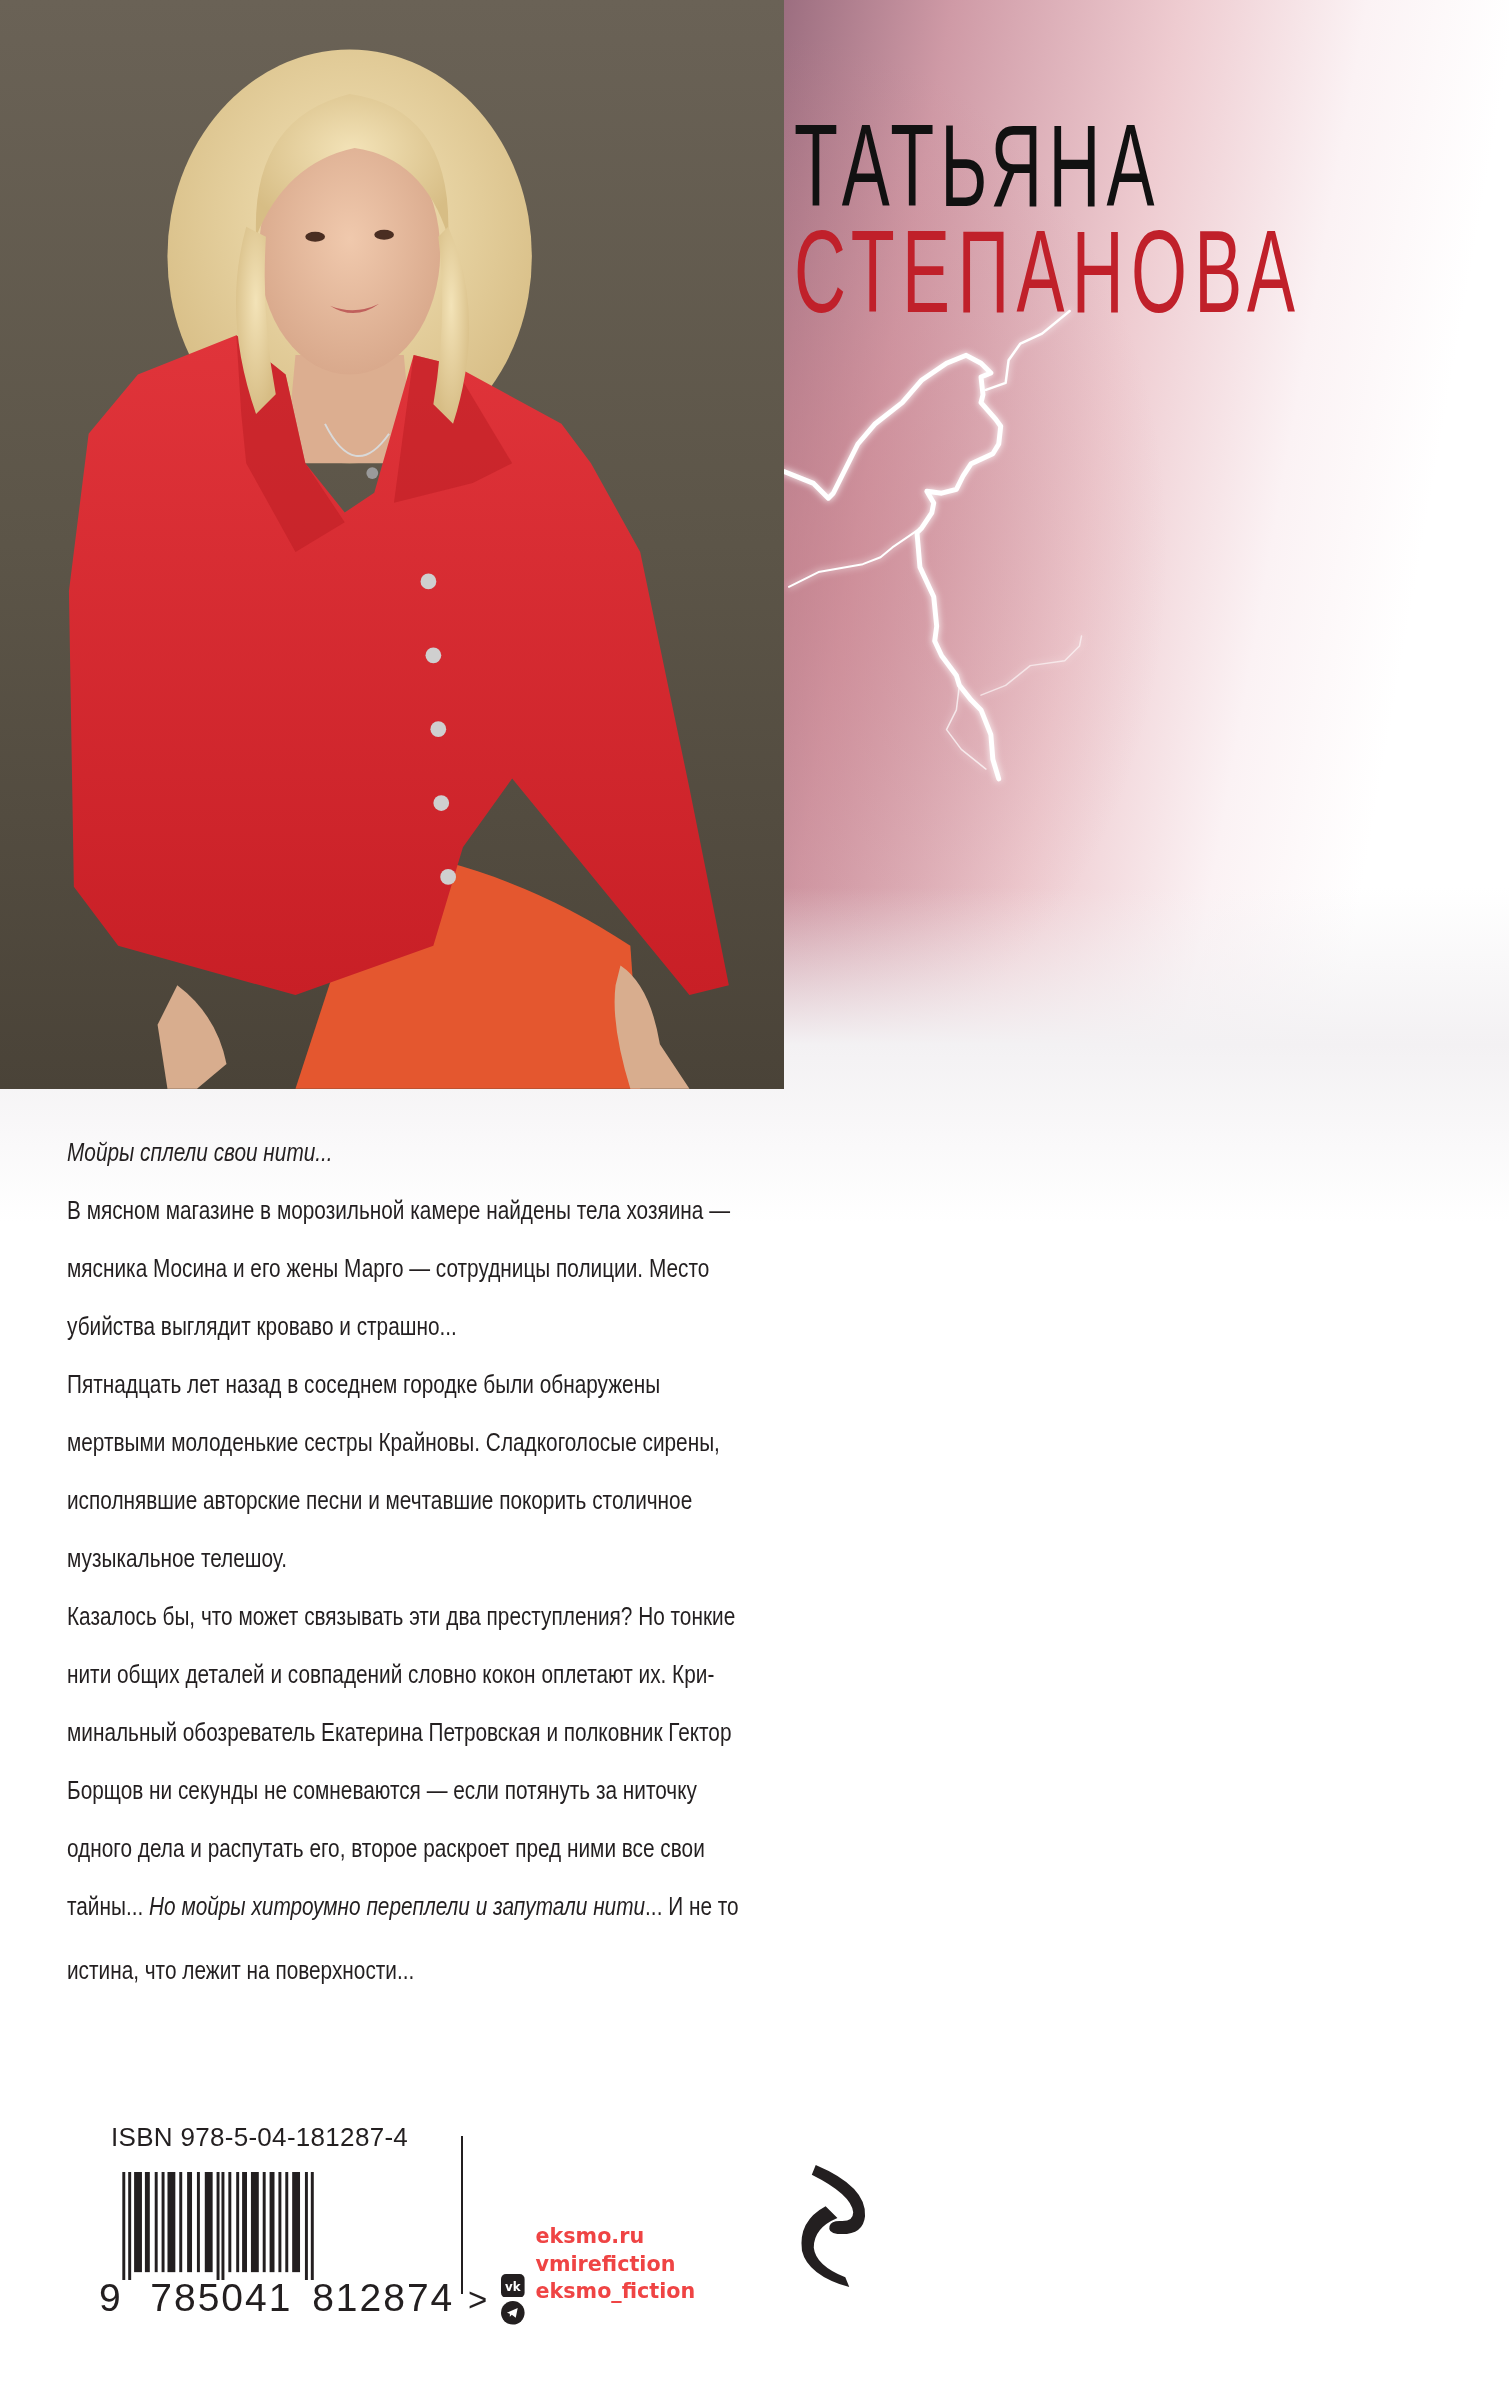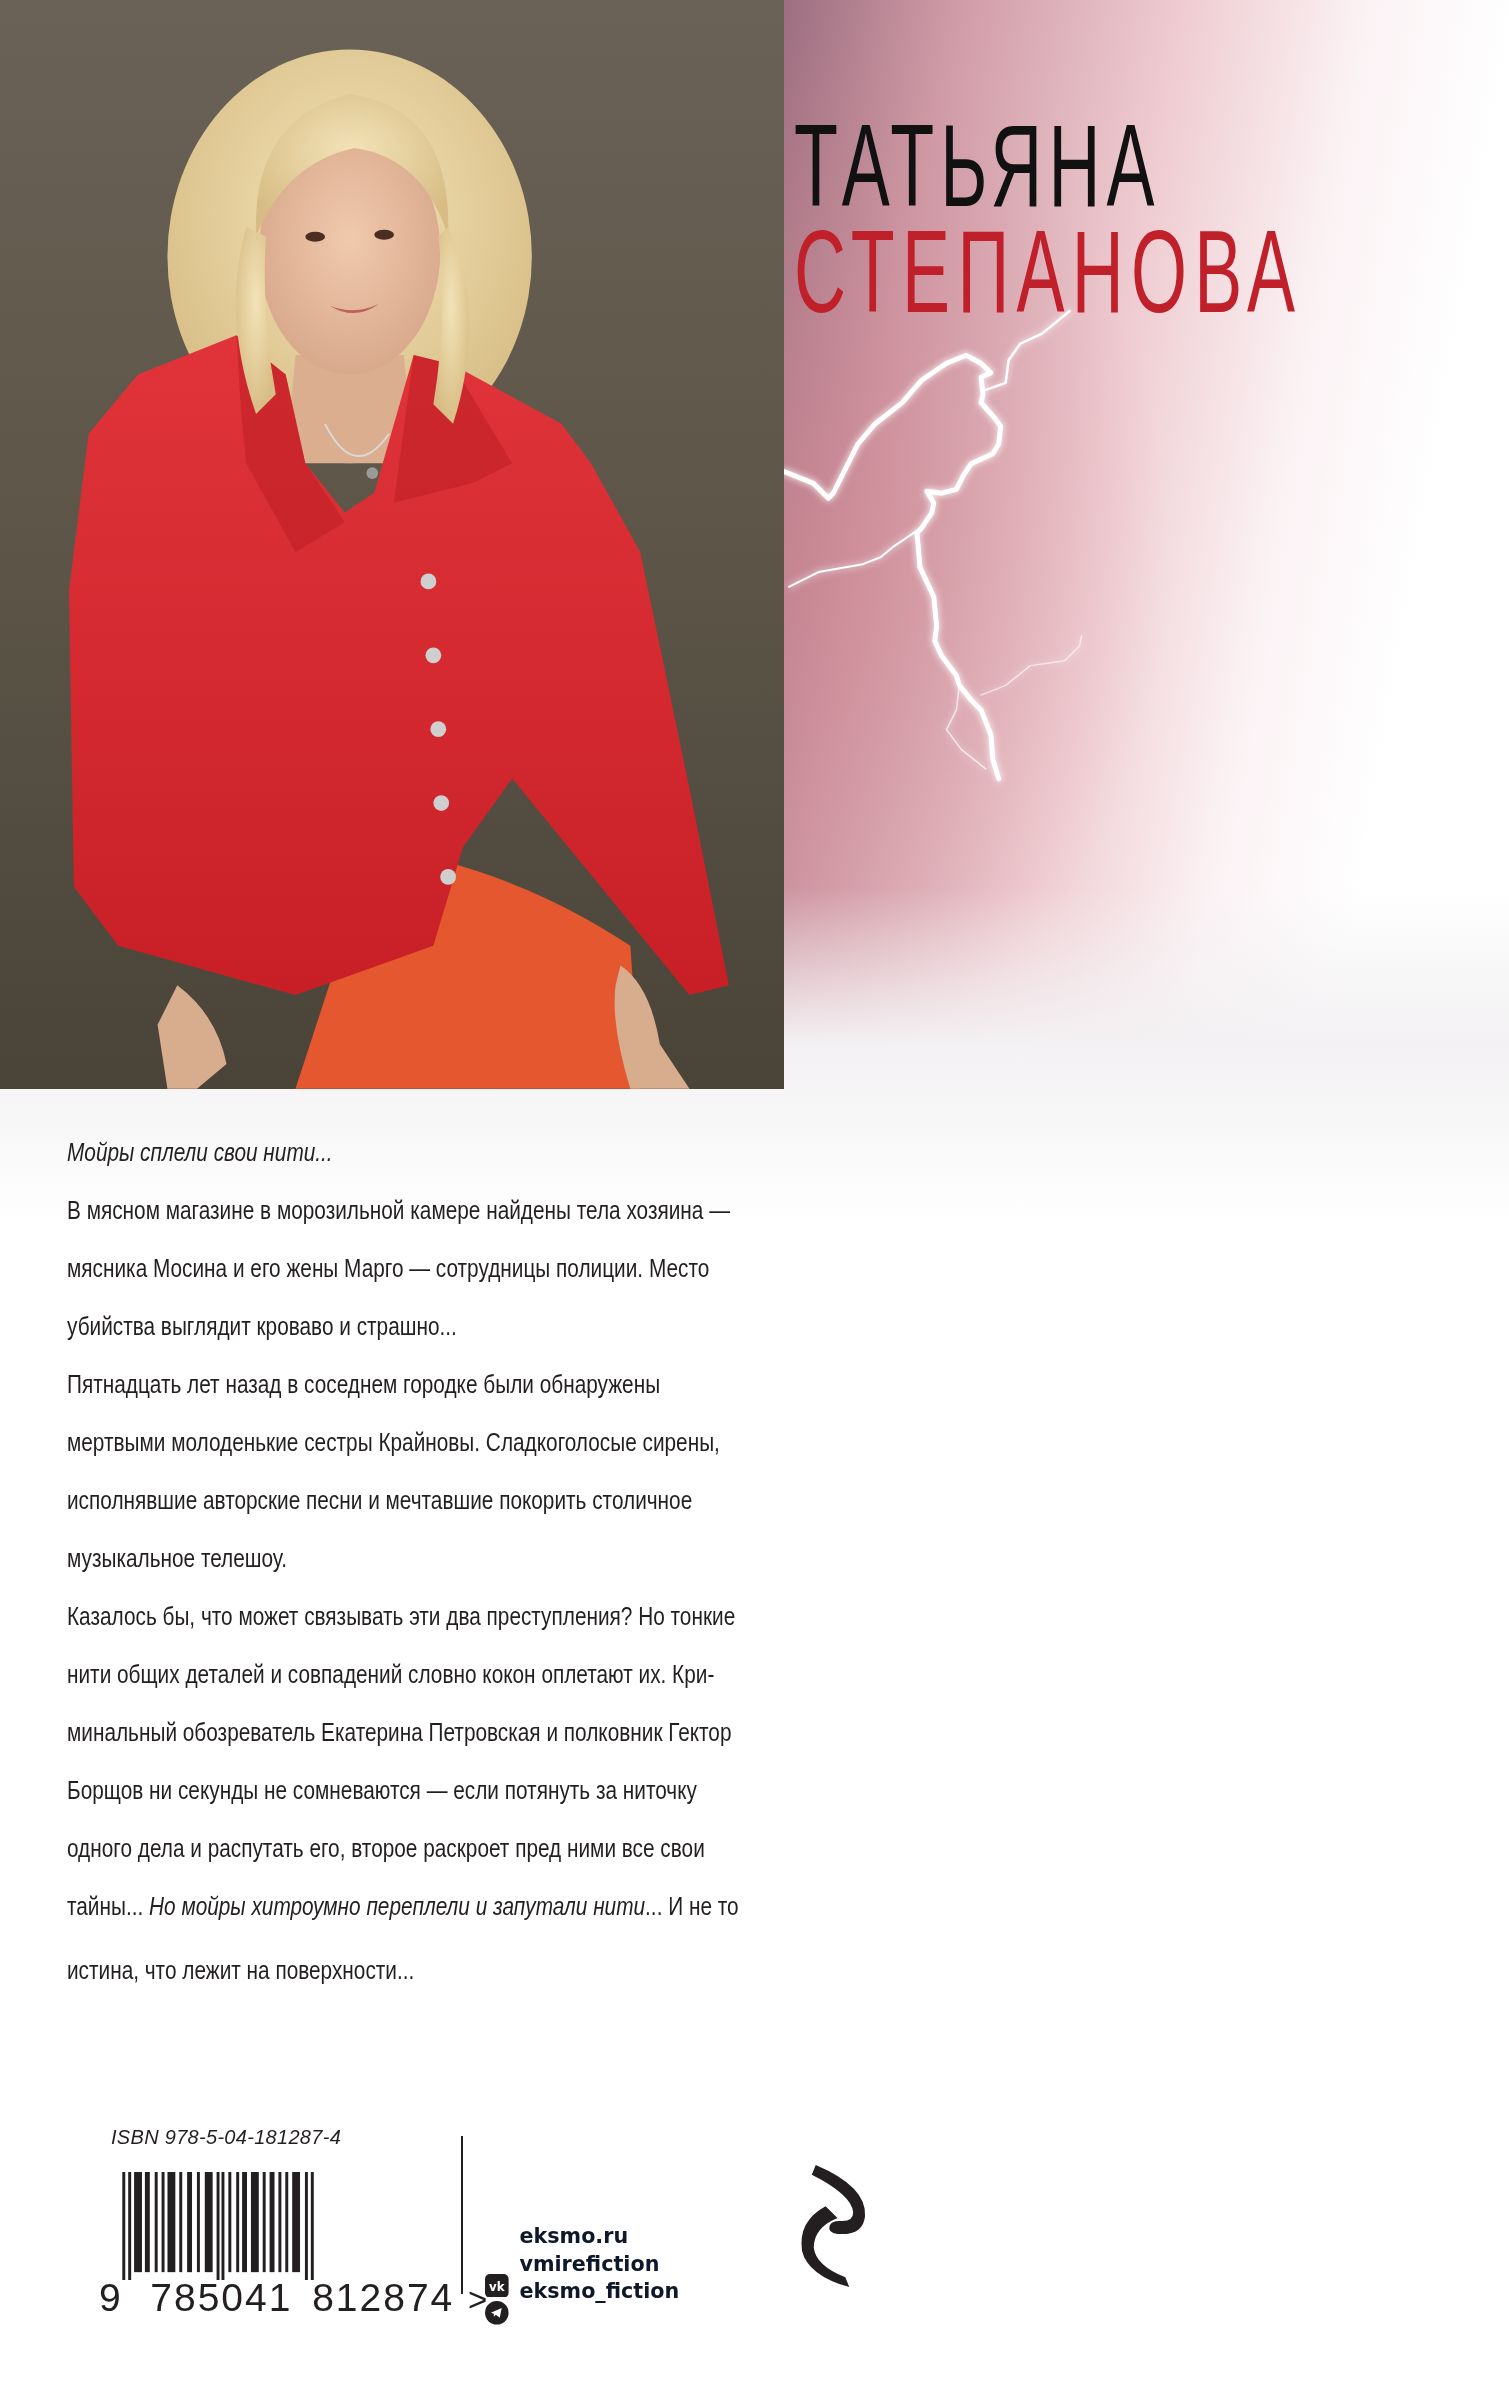--- a/index.html
+++ b/index.html
@@ -12,25 +12,25 @@
   .bg-fade{position:absolute;left:0;top:887px;width:1509px;height:394px;background:linear-gradient(180deg, rgba(255,255,255,0) 0%, #f3f1f3 40%, #ffffff 85%);}
   .photo{position:absolute;left:0;top:0;width:784px;height:1089px;overflow:hidden;background:linear-gradient(180deg,#6a6256 0%,#5c5548 50%,#4a4338 100%);}
   .photo svg{position:absolute;left:0;top:0;}
   .lightning{position:absolute;left:784px;top:296px;}
   .author{position:absolute;left:794px;top:108px;font-family:"Liberation Sans Narrow","Liberation Sans","DejaVu Sans Condensed",sans-serif;}
   .author .first{display:block;font-size:116px;line-height:116px;color:#111111;letter-spacing:9.9px;transform:scaleX(0.62);transform-origin:left top;white-space:nowrap;}
   .author .last{display:block;font-size:116px;line-height:116px;color:#c0202a;letter-spacing:11.8px;transform:scaleX(0.62);transform-origin:left top;white-space:nowrap;margin-top:-9.9px;}
   .annotation{position:absolute;left:67px;top:1123px;width:1300px;font-size:26px;line-height:58px;color:#231f20;}
   .annotation p{margin:0;white-space:nowrap;transform:scaleX(0.80);transform-origin:left top;}
   .annotation .it{font-style:italic;}
-  .isbn{position:absolute;left:111px;top:2123px;font-size:20px;line-height:29.6px;letter-spacing:0.3px;font-style:italic;}
+  .isbn{position:absolute;left:111px;top:2123px;font-size:26px;line-height:29.6px;letter-spacing:0.3px;}
   .barcode{position:absolute;left:118px;top:2172px;width:197px;height:108px;}
   .bar-digits{position:absolute;left:99px;top:2276px;font-size:39px;line-height:43px;white-space:nowrap;}
   .divider{position:absolute;left:461px;top:2136px;width:2px;height:158px;background:#231f20;}
-  .contacts{position:absolute;left:484px;top:2223px;font-family:"DejaVu Sans","Liberation Sans",sans-serif;font-weight:bold;font-size:20.7px;line-height:27.6px;color:#0f172a;}
+  .contacts{position:absolute;left:500px;top:2223px;font-family:"DejaVu Sans","Liberation Sans",sans-serif;font-weight:bold;font-size:20.7px;line-height:27.6px;color:#ef4444;}
   .contact-row{display:flex;align-items:center;height:27.6px;}
   .contact-icon{width:25.6px;height:25.6px;display:inline-flex;align-items:flex-end;justify-content:center;margin-right:9.9px;margin-top:40px;}
   .contact-spacer{width:25.6px;margin-right:9.9px;display:inline-block;}
   .logo{position:absolute;left:788px;top:2157px;}
 </style>
 </head>
 <body>
 
 <div class="bg-right"></div>
 <svg class="lightning" width="725" height="690" viewBox="0 0 736 700">

